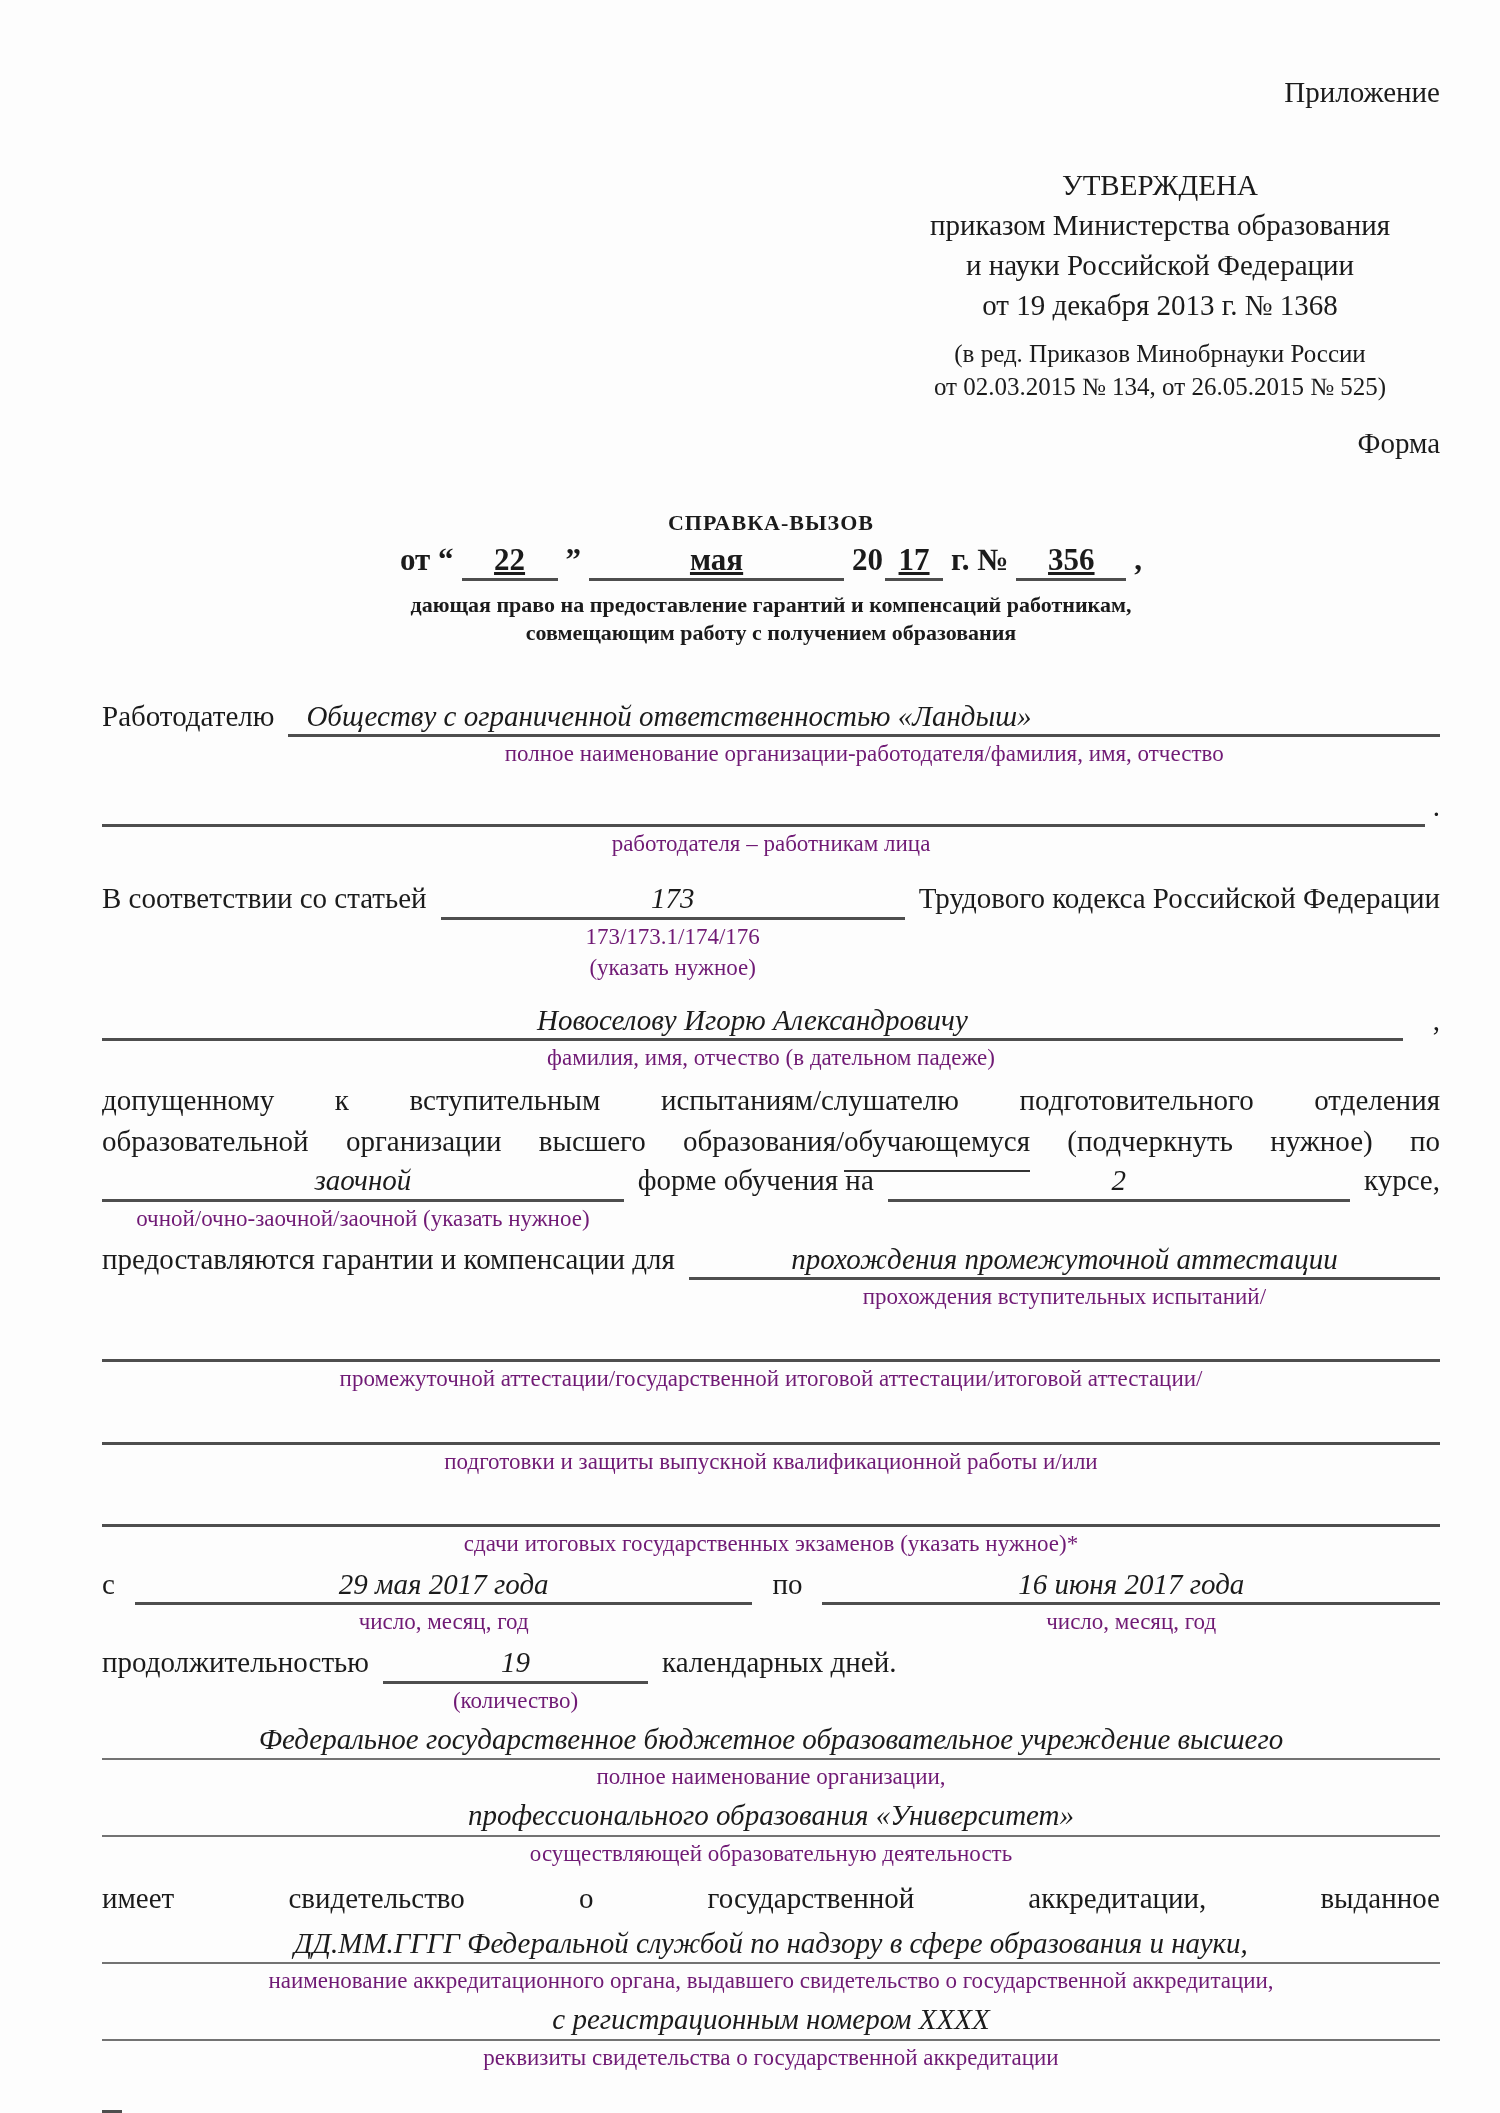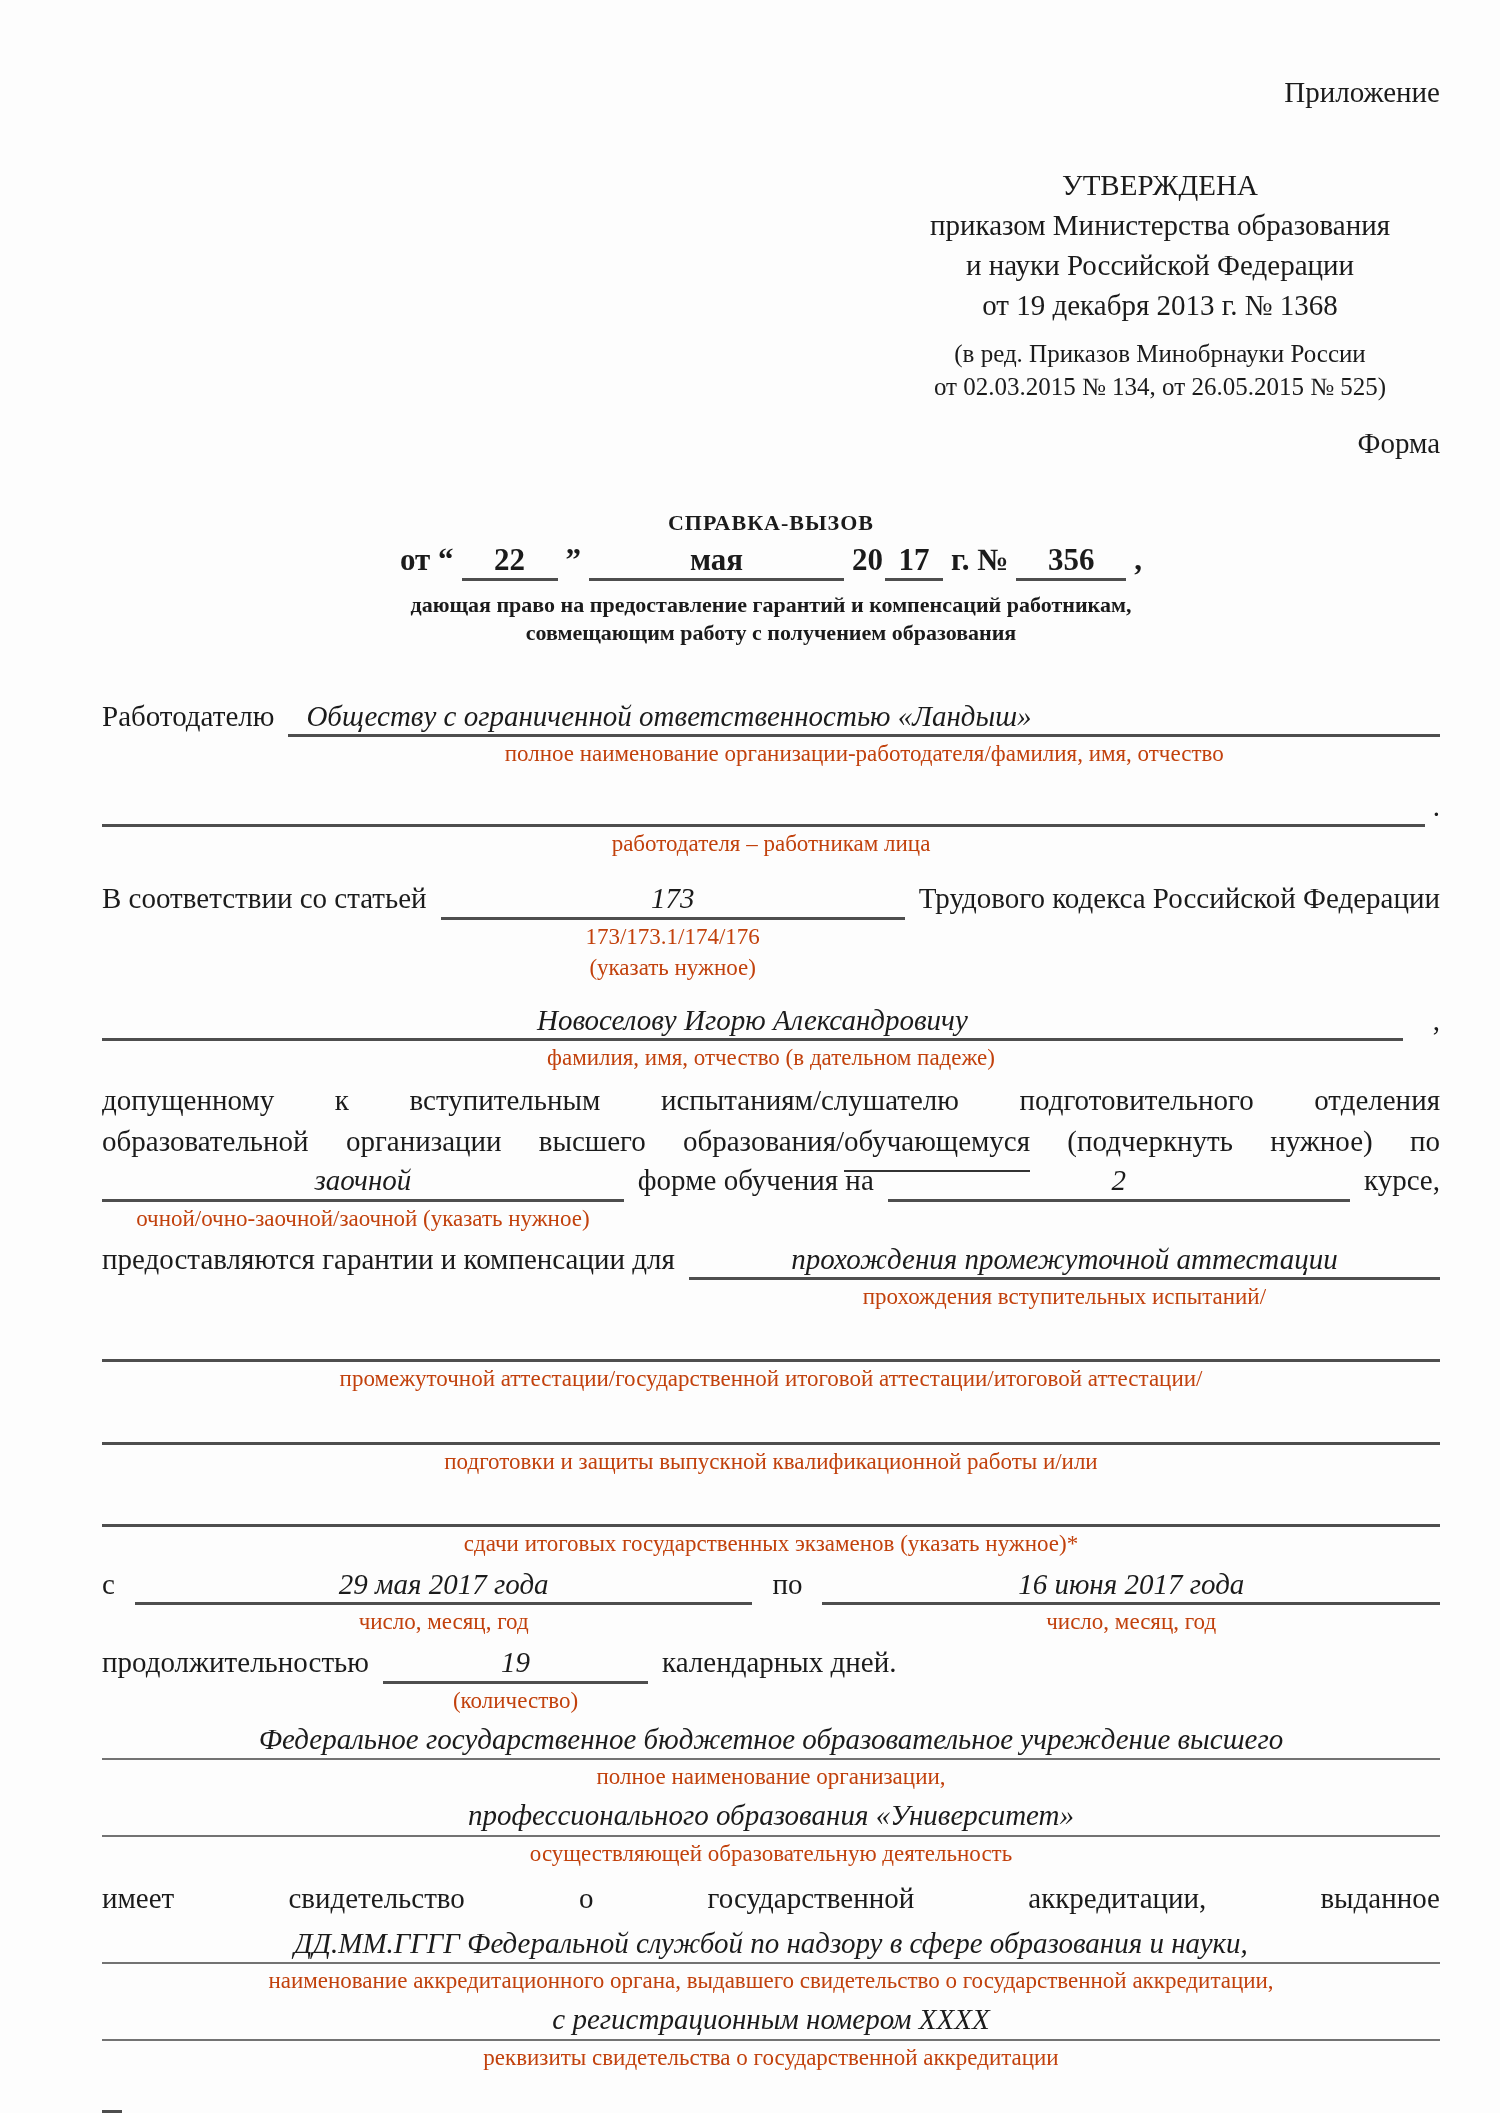--- a/index.html
+++ b/index.html
@@ -11,40 +11,40 @@
     padding:76px 60px 30px 102px;
     background:#fdfdfd;
     font-family:"Liberation Serif","DejaVu Serif",serif;
     font-size:29px;
     color:#1b1b1b;
     overflow:hidden;
   }
   .right { text-align:right; }
   .center { text-align:center; }
   .fill { font-style:italic; white-space:nowrap; }
-  .caption { font-size:23px; line-height:1.22; text-align:center; color:#c2410c; }
+  .caption { font-size:23px; line-height:1.22; text-align:center; color:#701a75; }
   .blank {
     border-bottom:3px solid #4e4e4e;
     line-height:1.25;
     min-width:20px;
   }
   .blank:empty::after { content:"\00a0"; }
   .frow { display:flex; align-items:baseline; }
   .grow { flex:1; }
   .tail { padding-left:8px; }
 
   
   .approval-block { width:560px; margin:56px 0 0 auto; text-align:center; line-height:1.38; }
   .amendment { font-size:25px; line-height:1.32; margin-top:12px; }
   .form-label { margin-top:24px; }
 
   
   .doc-title { text-align:center; font-weight:bold; font-size:22px; margin-top:50px; letter-spacing:1px; }
   .date-row { text-align:center; font-weight:bold; font-size:31px; margin-top:6px; }
-  .tb { display:inline-block; border-bottom:3px solid #4e4e4e; text-align:center; margin:0 8px; line-height:1.15; }
+  .tb { display:inline-block; border-bottom:3px solid #4e4e4e; text-align:center; margin:0 8px; line-height:1.15;text-decoration:underline; }
   .tb-day { width:96px; }
   .tb-month { width:255px; }
   .tb-year { width:58px; margin-left:2px; }
   .tb-num { width:110px; }
   .subtitle { text-align:center; font-weight:bold; font-size:22px; line-height:1.3; margin-top:10px; }
 
   
   .grid { display:grid; align-items:baseline; column-gap:14px; row-gap:3px; }
   .g-employer { grid-template-columns:auto 1fr; margin-top:50px; }
   .g-article  { grid-template-columns:auto 1fr auto; margin-top:22px; }

